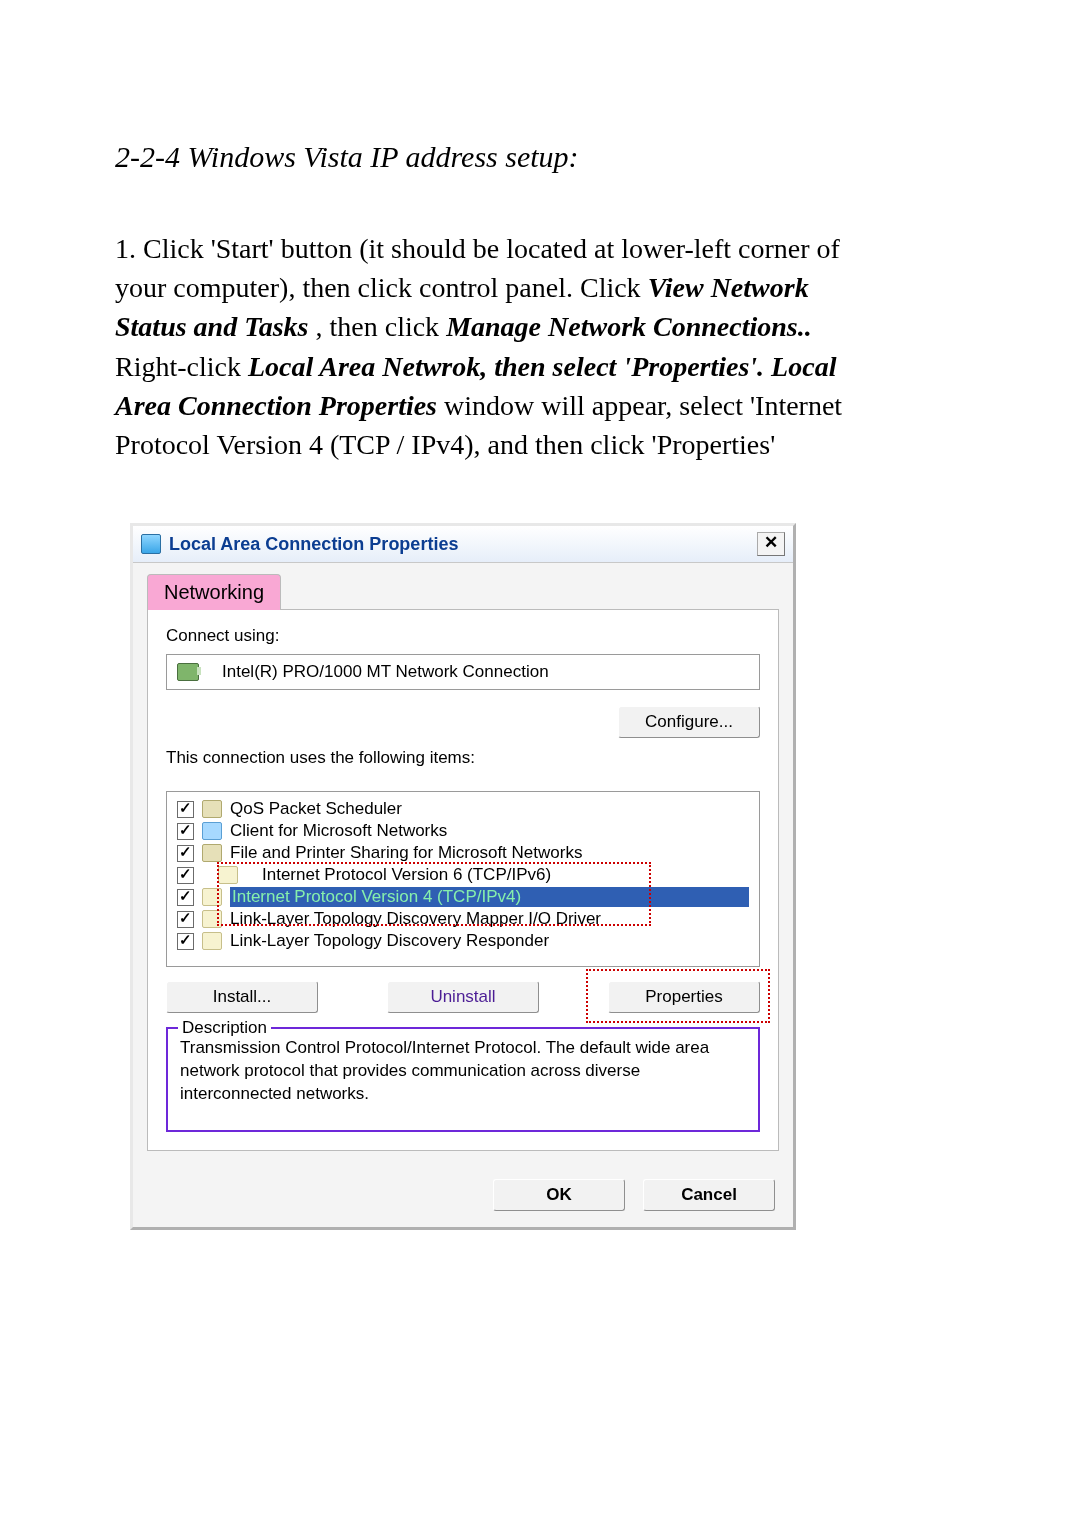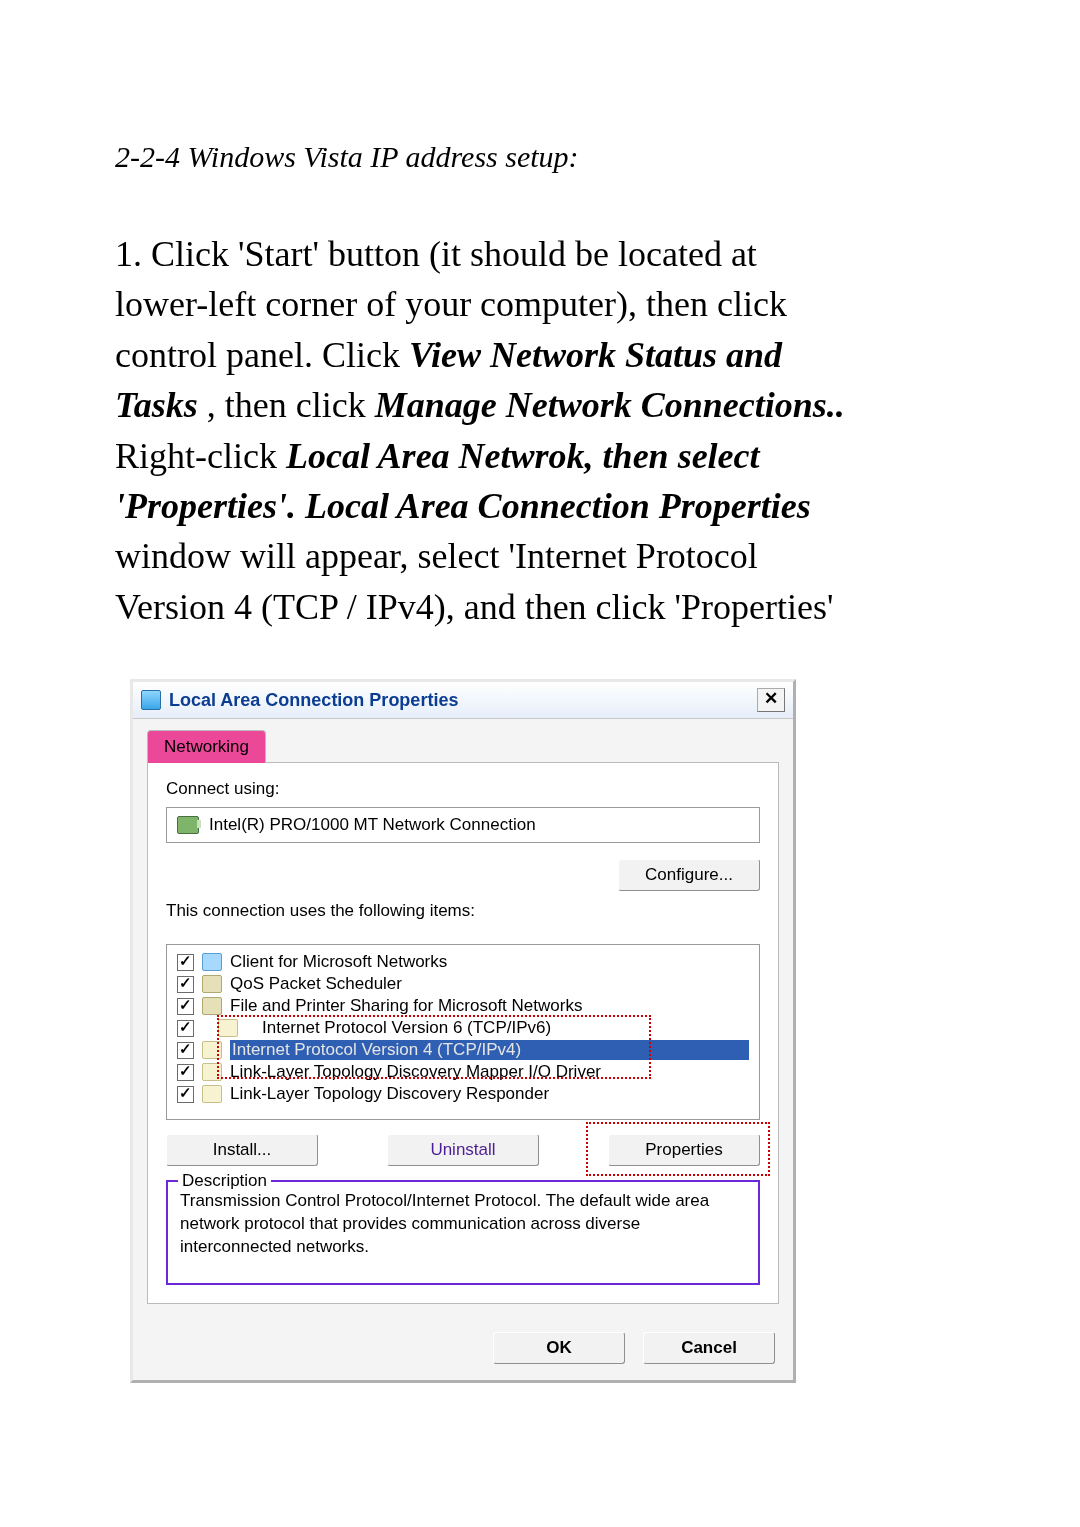--- a/index.html
+++ b/index.html
@@ -15,23 +15,23 @@
     padding: 140px 115px 0 115px;
     box-sizing: border-box;
     background: #fff;
   }
   .section-heading {
     font-style: italic;
     font-size: 30px;
     margin-bottom: 55px;
   }
   .instruction {
-    font-size: 36px;
+    font-size: 28px;
     line-height: 1.4;
-    margin-bottom: 47px;
+    margin-bottom: 59px;
   }
   .bi { font-weight: bold; font-style: italic; }
 
   
   .dialog-wrap {
     width: 660px;
     margin-left: 15px;
     border: 3px solid #b0b0b0;
     border-top-color: #e8e8e8;
     border-left-color: #e8e8e8;
@@ -71,43 +71,43 @@
     line-height: 20px;
     font-weight: bold;
     font-size: 17px;
     cursor: default;
   }
   .tabs-area {
     padding: 10px 14px 14px 14px;
   }
   .tab {
     display: inline-block;
-    background: #ec4899;
+    background: #f9a8d4;
     border: 1px solid #bbb;
     border-bottom: none;
     padding: 6px 16px 6px 16px;
     border-radius: 4px 4px 0 0;
     position: relative;
     top: 1px;
-    font-size: 17px;
+    font-size: 20px;
   }
   .tab-panel {
     background: #fff;
     border: 1px solid #bbb;
     padding: 16px 18px 18px 18px;
   }
   .field-label {
     margin-bottom: 8px;
   }
   .adapter-box {
     border: 1px solid #9a9a9a;
     padding: 7px 10px;
     display: flex;
     align-items: center;
-    gap: 10px;
+    gap: 23px;
     background: #fff;
   }
   .nic-icon {
     width: 20px; height: 16px;
     background: #7fb56b;
     border: 1px solid #4a6f3f;
     border-radius: 2px;
     position: relative;
     flex: 0 0 auto;
   }
@@ -170,21 +170,21 @@
     border: 1px solid #9a9a9a;
     border-radius: 2px;
   }
   .row-icon.net { background: #a7d9ff; border-color:#5a9fd4; }
   .row-icon.sched { background: #e6e0b8; border-color:#b0a96f; }
   .row-icon.share { background: #e6e0b8; border-color:#b0a96f; }
   .row-icon.proto { background: #f7f3d0; border-color:#c7bf8a; }
   .item-row .lbl { flex: 1 1 auto; }
   .item-row.selected .lbl {
     background: #2f5fb3;
-    color: #e5e5e5;
+    color: #86efac;
     padding: 0 2px;
   }
   .btn-row3 {
     display: flex;
     gap: 8px;
     margin-top: 14px;
     justify-content: space-between;
   }
   .btn-row3 .btn { min-width: 150px; }
   .desc-group {
@@ -260,27 +260,27 @@
         <div class="row-right">
           <div class="btn">Configure...</div>
         </div>
 
         <div class="items-label">This connection uses the following items:</div>
 
         <div class="items-list" style="position:relative">
 
           <div class="item-row">
             <div class="chk checked"></div>
+            <div class="row-icon sched"></div>
+            <div class="lbl">QoS Packet Scheduler</div>
+          </div>
+          <div class="item-row">
+            <div class="chk checked"></div>
             <div class="row-icon net"></div>
             <div class="lbl">Client for Microsoft Networks</div>
-          </div>
-          <div class="item-row">
-            <div class="chk checked"></div>
-            <div class="row-icon sched"></div>
-            <div class="lbl">QoS Packet Scheduler</div>
           </div>
           <div class="item-row">
             <div class="chk checked"></div>
             <div class="row-icon share"></div>
             <div class="lbl">File and Printer Sharing for Microsoft Networks</div>
           </div>
           <div class="item-row callout-ipv6">
             <div class="chk checked"></div>
             <div class="row-icon proto"></div>
             <div class="lbl">Internet Protocol Version 6 (TCP/IPv6)</div>

